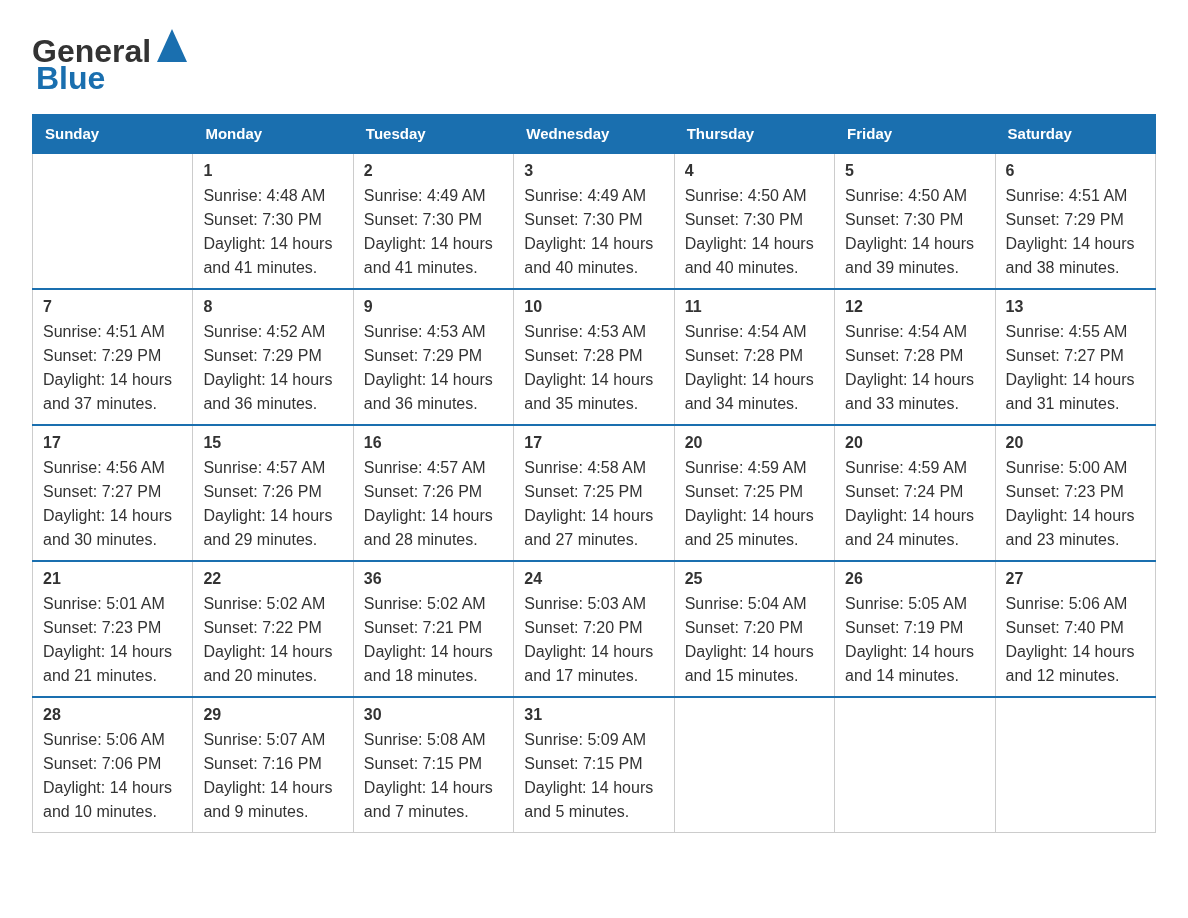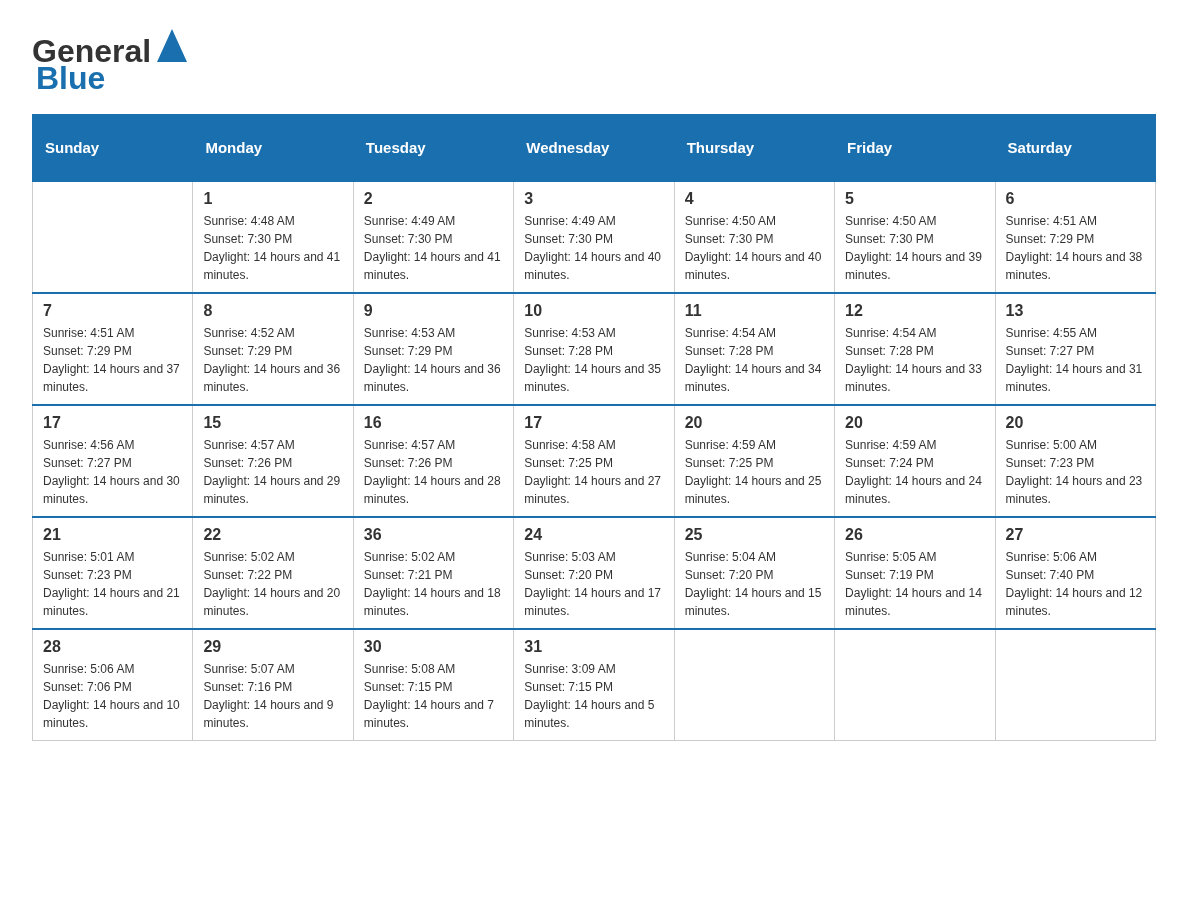--- a/index.html
+++ b/index.html
@@ -40,21 +40,21 @@
     .calendar {
       width: 100%;
       border-collapse: collapse;
       border: 1px solid #ccc;
     }
     .calendar thead th {
       background-color: #1a6faf;
       color: #fff;
       font-size: 15px;
       font-weight: bold;
-      padding: 24px 12px;
+      padding: 10px 12px;
       text-align: left;
       border: 1px solid #1a6faf;
       margin-left: 21px;
     }
     .calendar tbody td {
       vertical-align: top;
       padding: 8px 10px;
       border: 1px solid #ccc;
       font-size: 12.5px;
       color: #333;
@@ -64,21 +64,21 @@
     .calendar tbody tr {
       border-top: 2px solid #1a6faf;
     }
     .day-number {
       font-size: 16px;
       font-weight: bold;
       display: block;
       margin-bottom: 4px;
     }
     .day-info {
-      font-size: 12px;
+      font-size: 16px;
       line-height: 1.5;
       color: #333;
     }
     .empty-cell {
       background: #fff;
     }
     
     .logo-svg {
       width: 170px;
       height: 70px;
@@ -360,21 +360,21 @@
           <span class="day-number">30</span>
           <div class="day-info">
             <div>Sunrise: 5:08 AM</div>
             <div>Sunset: 7:15 PM</div>
             <div>Daylight: 14 hours and 7 minutes.</div>
           </div>
         </td>
         <td>
           <span class="day-number">31</span>
           <div class="day-info">
-            <div>Sunrise: 3:09 AM</div>
+            <div>Sunrise: 5:09 AM</div>
             <div>Sunset: 7:15 PM</div>
             <div>Daylight: 14 hours and 5 minutes.</div>
           </div>
         </td>
         <td class="empty-cell"></td>
         <td class="empty-cell"></td>
         <td class="empty-cell"></td>
       </tr>
     </tbody>
 </table>

